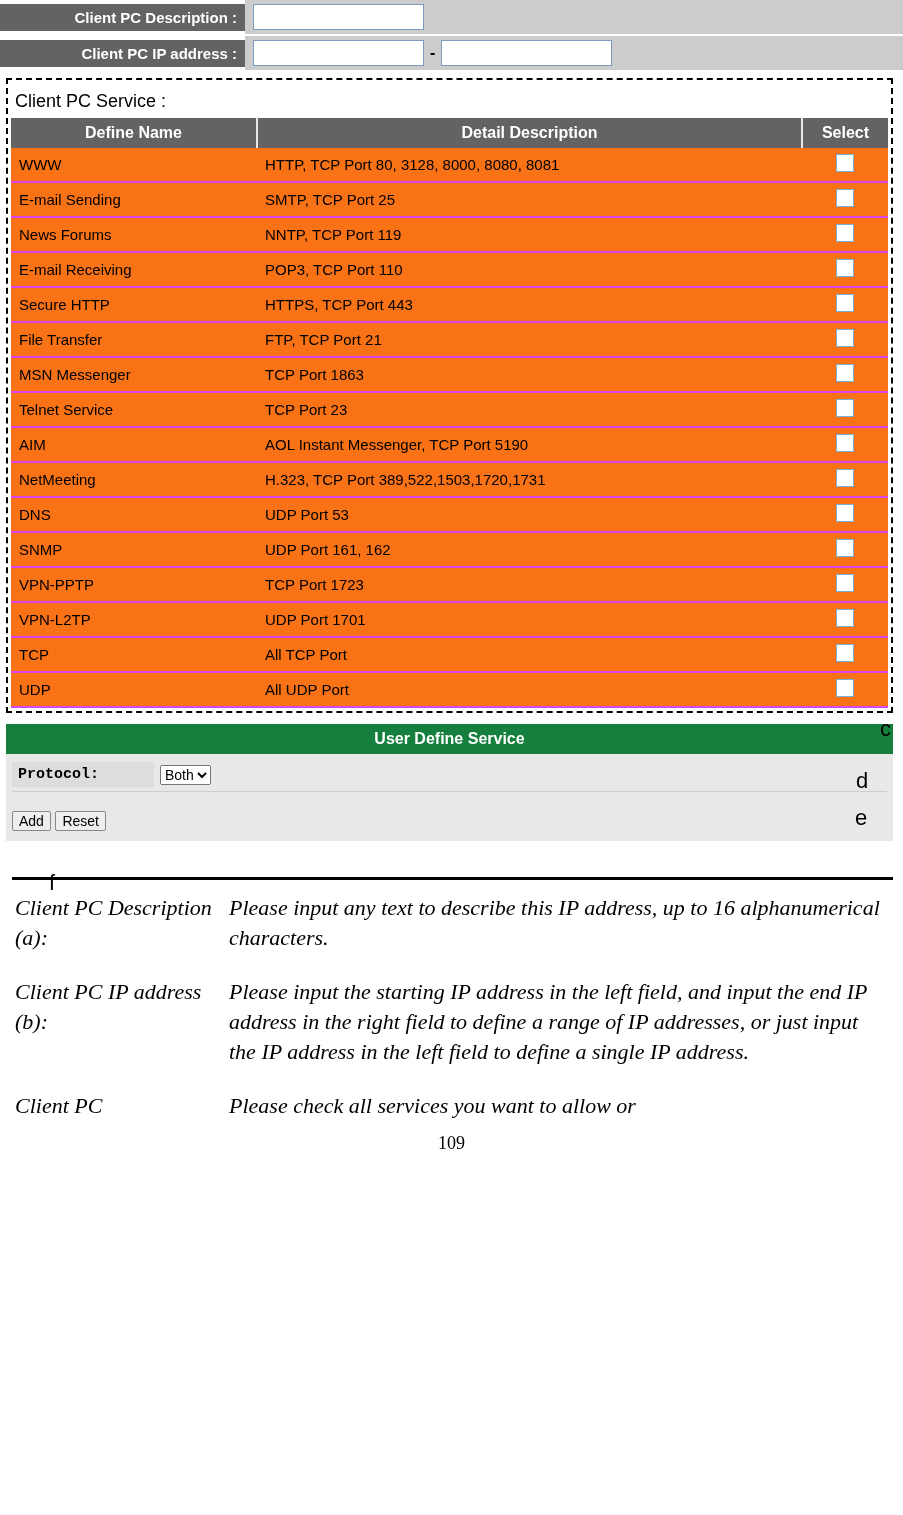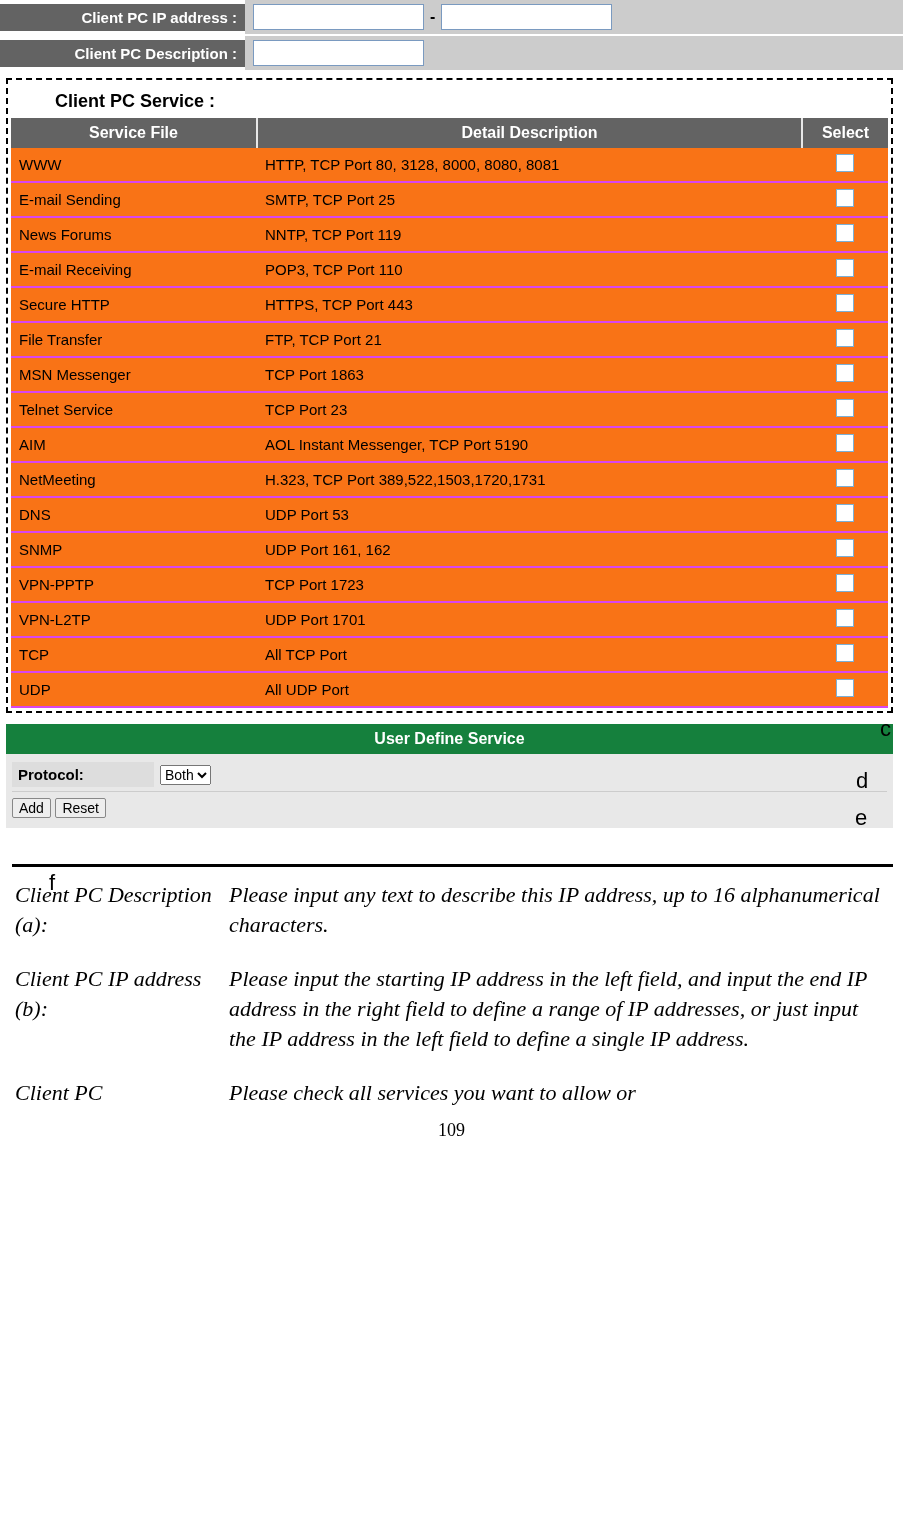--- a/index.html
+++ b/index.html
@@ -51,24 +51,23 @@
       font-size: 22px;
       font-family: Arial, sans-serif;
     }
     .service-box {
       border: 2px dashed #000;
       margin: 8px 10px 0 6px;
       padding: 3px;
       background: #fff;
     }
     .service-title {
-      font-weight: bold;
+      font-weight: normal;
       font-size: 18px;
       padding: 8px 4px 6px 4px;
-      margin-left: 40px;
     }
     table.services {
       width: 100%;
       border-collapse: collapse;
     }
     table.services th {
       background: #636363;
       color: #fff;
       font-weight: bold;
       font-size: 16px;
@@ -117,34 +116,36 @@
       align-items: center;
       border-bottom: 1px solid #ccc;
       padding: 4px 0;
     }
     .usersvc-label {
       width: 130px;
       font-weight: bold;
       font-size: 15px;
       background: #ddd;
       padding: 4px 6px;
+      font-family: Liberation Mono, monospace;
     }
     .usersvc-val {
       padding: 2px 6px;
     }
     select.proto {
       font-size: 14px;
     }
     .port-input {
       width: 510px;
       height: 22px;
       border: 1px solid #7a9ac0;
     }
     .btn-row {
       padding-top: 6px;
+      margin-top: 13px;
     }
     .btn {
       font-size: 14px;
       padding: 1px 6px;
       background: #eee;
       border: 1px solid #888;
       border-radius: 2px;
       cursor: pointer;
     }
     .doc {
@@ -176,43 +177,43 @@
       font-size: 18px;
       padding: 10px 0;
     }
   </style>
 </head>
 <body>
 
 <div class="outer">
   <div class="anno" style="left:853px; top:6px;">a</div>
   <div class="anno" style="left:853px; top:46px;">b</div>
+
+  <div class="label-row">
+    <div class="label-cell">Client PC Description :</div>
+    <div class="input-cell">
+      <input type="text" class="text-input" style="">
+    </div>
+  </div>
 
   <div class="label-row">
     <div class="label-cell">Client PC IP address :</div>
     <div class="input-cell">
       <input type="text" class="text-input" style="">
       <span class="sep">-</span>
       <input type="text" class="text-input" style="">
     </div>
   </div>
 
-  <div class="label-row">
-    <div class="label-cell">Client PC Description :</div>
-    <div class="input-cell">
-      <input type="text" class="text-input" style="">
-    </div>
-  </div>
-
   <div class="service-box">
     <div class="service-title">Client PC Service :</div>
     <table class="services">
       <thead>
         <tr>
-          <th>Service File</th>
+          <th>Define Name</th>
           <th>Detail Description</th>
           <th>Select</th>
         </tr>
       </thead>
       <tbody id="svc-body">
           <tr>
             <td class="svc">WWW</td>
             <td>HTTP, TCP Port 80, 3128, 8000, 8080, 8081</td>
             <td class="sel"><span class="cbx"></span></td>
           </tr>

